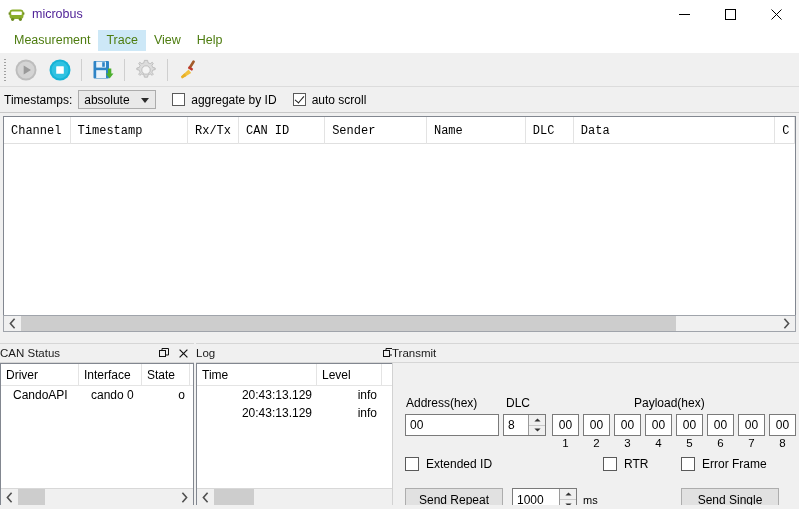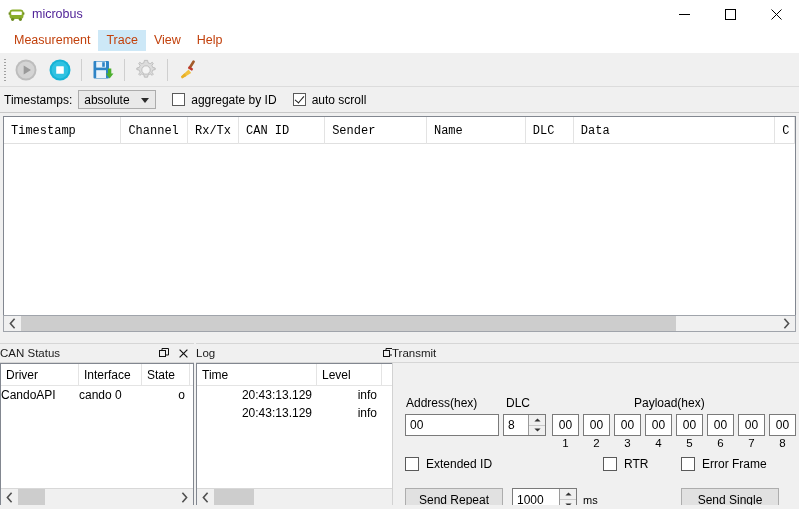--- a/index.html
+++ b/index.html
@@ -62,21 +62,21 @@
     width: 799px; height: 25px;
     background: #ffffff;
     display: flex;
     align-items: center;
     padding-left: 6px;
     box-sizing: border-box;
   }
   .menu-item {
     padding: 3px 8px;
     font-size: 12.5px;
-    color: #c2410c;
+    color: #4d7c0f;
     border-radius: 0;
     line-height: 15px;
   }
   .menu-item.active {
     background: #cde8f7;
   }
 
   
   .toolbar {
     position: absolute;
@@ -265,21 +265,21 @@
     padding-left: 5px;
     display: flex; align-items: center;
     border-right: 1px solid #e4e4e4;
     box-sizing: border-box;
     white-space: nowrap;
     overflow: hidden;
   }
   .mini-row { display: flex; height: 18px; }
   .mini-td {
     font-size: 12px;
-    padding-left: 0;
+    padding-left: 12px;
     display: flex; align-items: center;
     box-sizing: border-box;
     white-space: nowrap;
     overflow: hidden;
   }
   .mini-td.r { justify-content: flex-end; padding-right: 5px; padding-left: 0; }
   .mini-scroll {
     position: absolute;
     left: 0; right: 0; bottom: 0;
     height: 17px;
@@ -468,22 +468,22 @@
       <div class="cb-text">aggregate by ID</div>
     </div>
     <div class="cbwrap">
       <div class="cbox checked"></div>
       <div class="cb-text">auto scroll</div>
     </div>
   </div>
 
   <div class="trace">
     <div class="trace-header">
+      <div class="th" style="width:68px">Channel</div>
       <div class="th" style="width:120px">Timestamp</div>
-      <div class="th" style="width:68px">Channel</div>
       <div class="th" style="width:52px">Rx/Tx</div>
       <div class="th" style="width:88px">CAN ID</div>
       <div class="th" style="width:104px">Sender</div>
       <div class="th" style="width:101px">Name</div>
       <div class="th" style="width:49px">DLC</div>
       <div class="th" style="width:206px">Data</div>
       <div class="th" style="width:20px">C</div>
     </div>
     <div class="trace-body"></div>
   </div>

